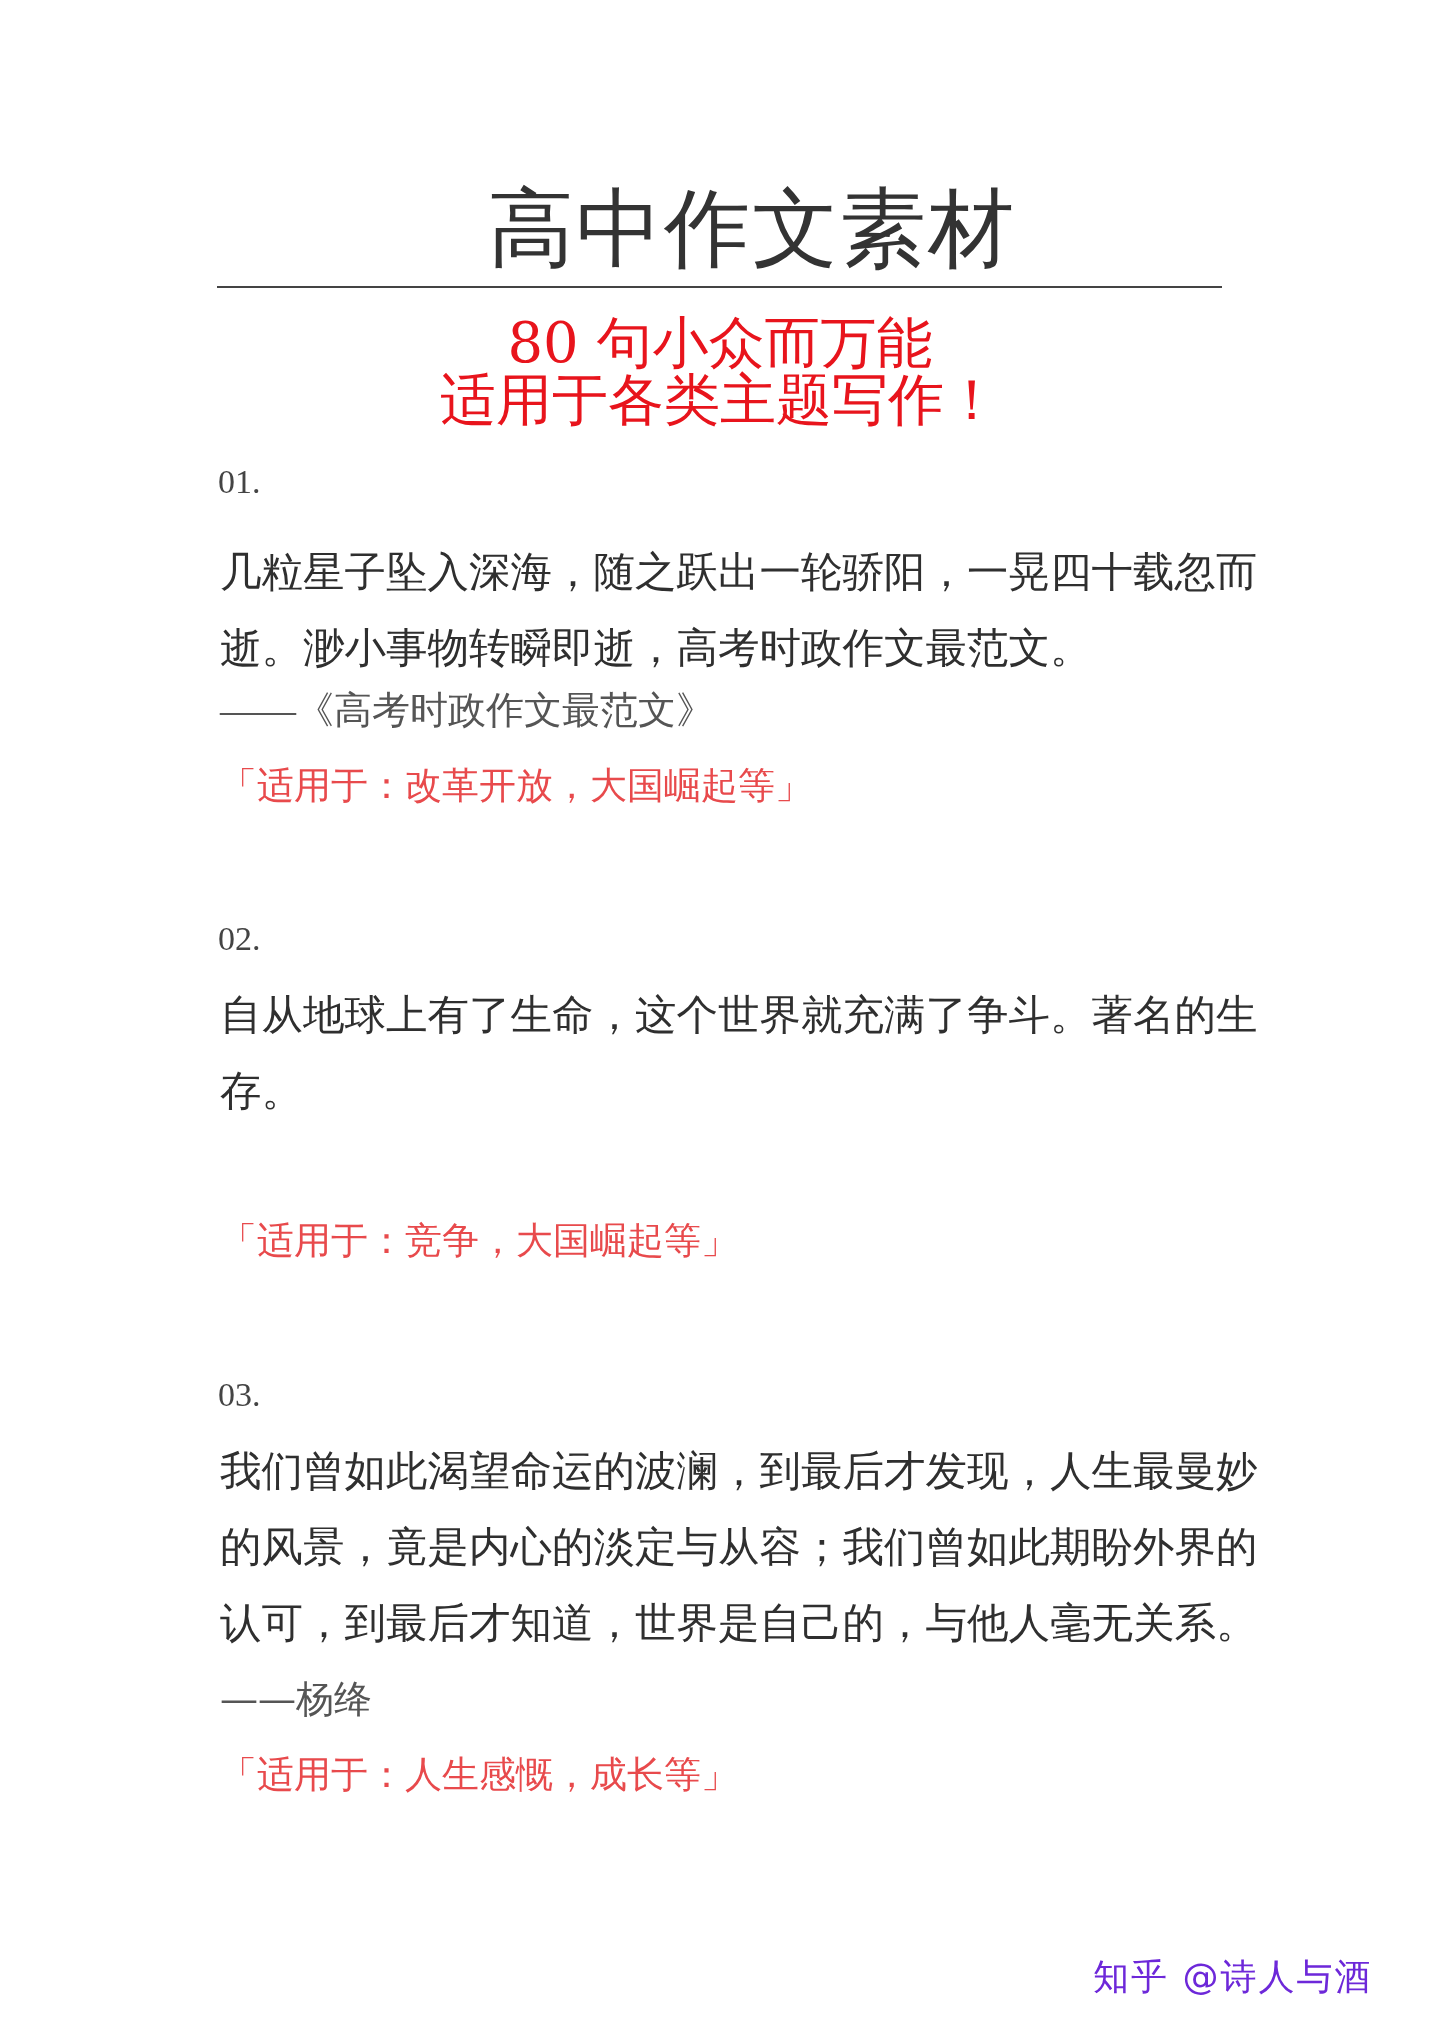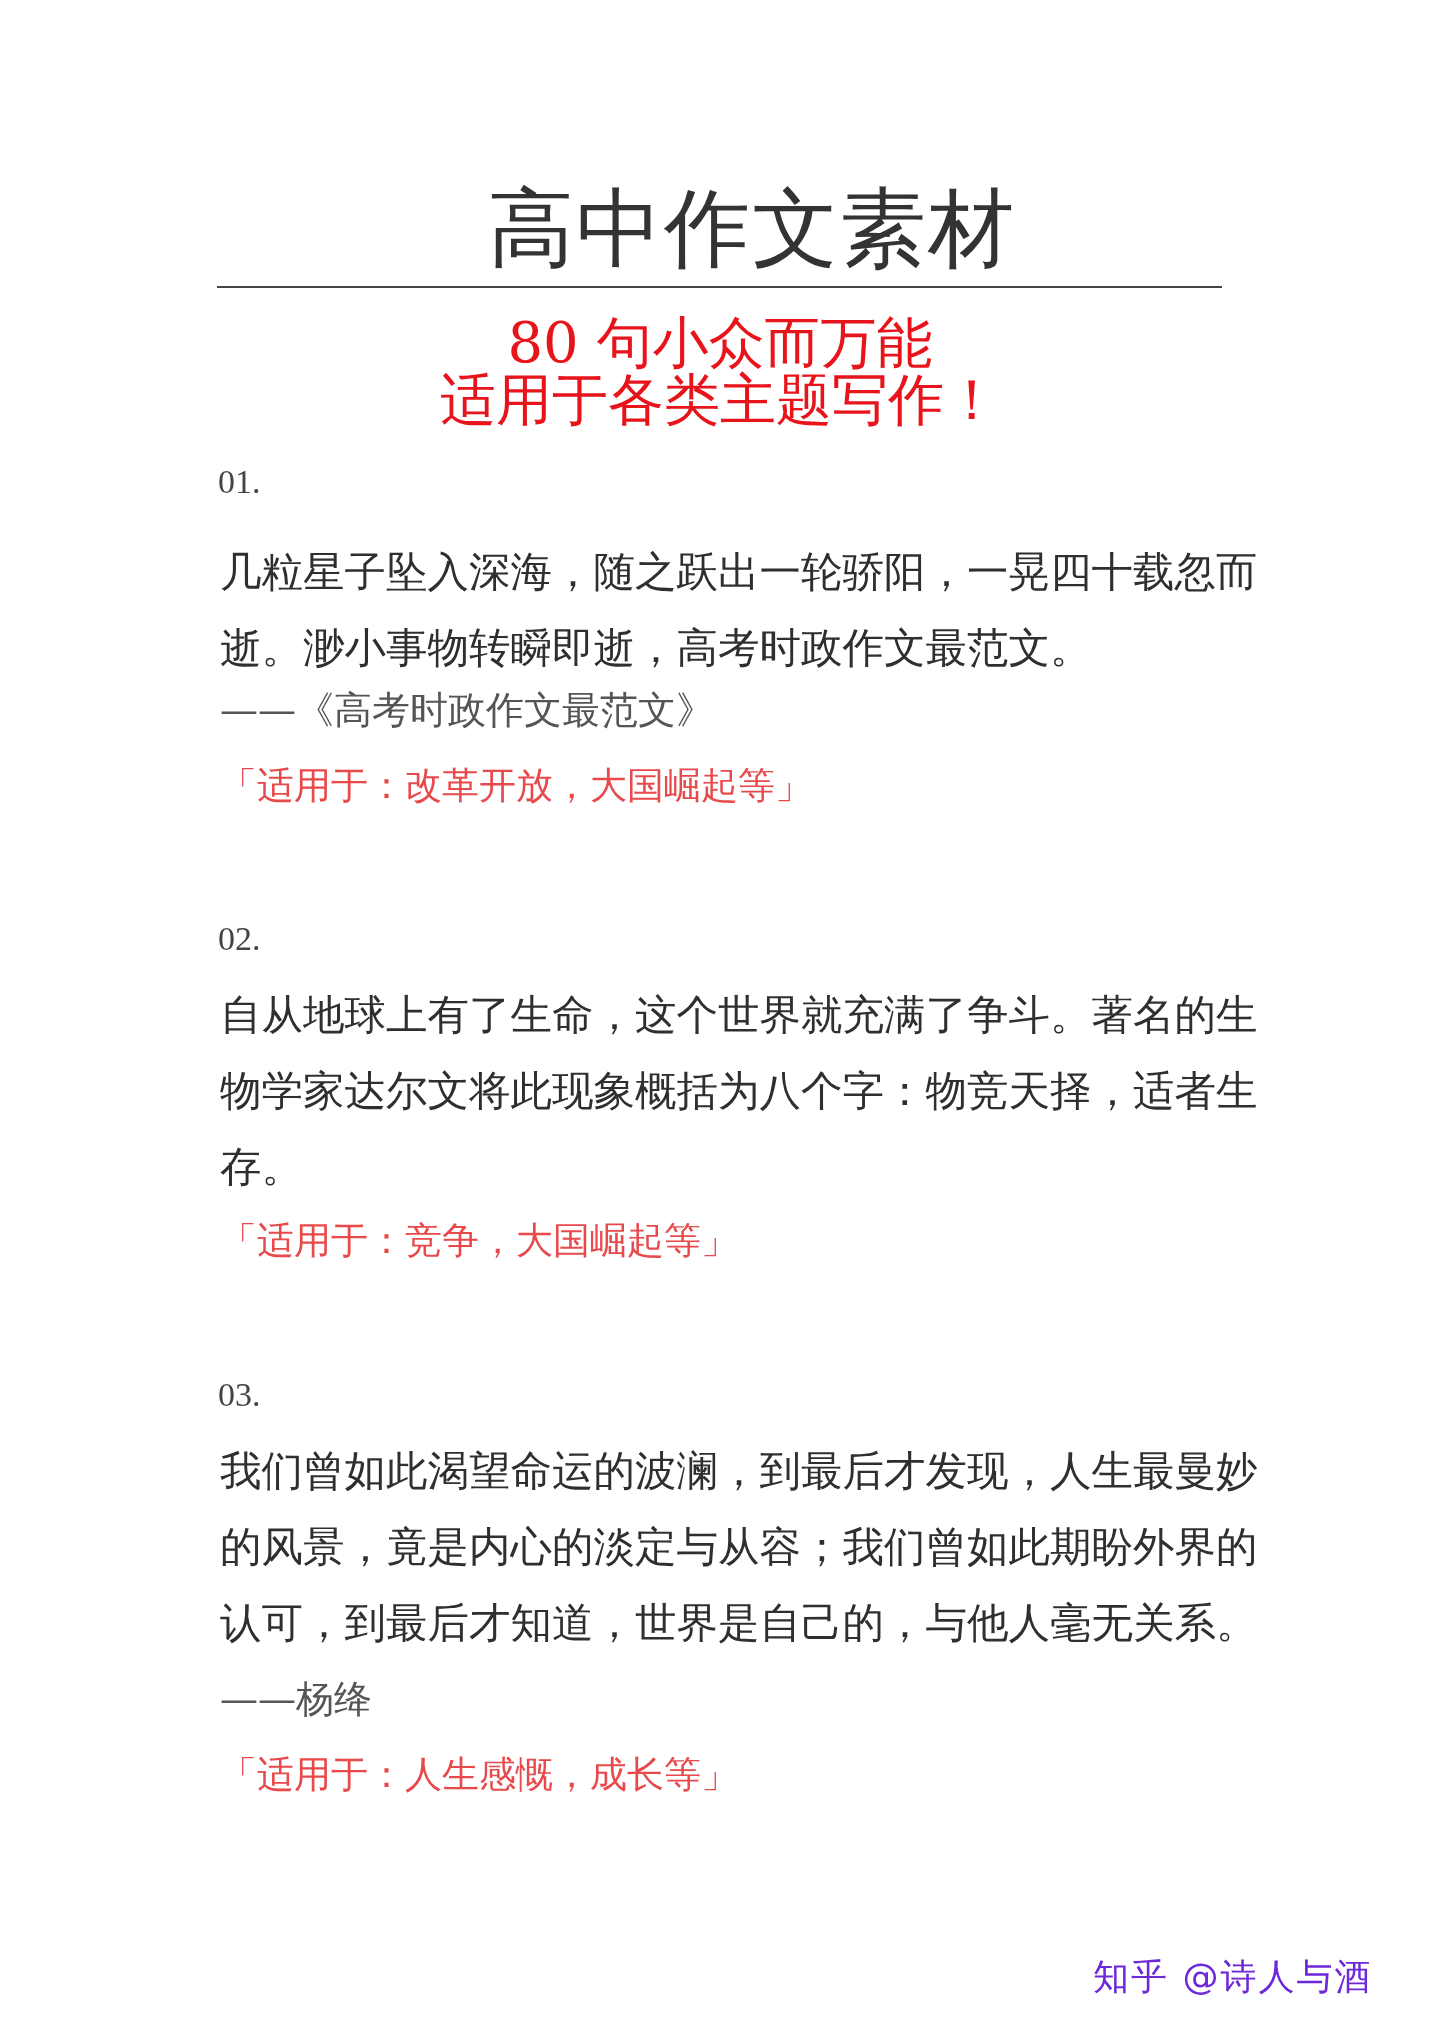--- a/index.html
+++ b/index.html
@@ -105,29 +105,28 @@
 
   <div class="subtitle l1">80 句小众而万能</div>
   <div class="subtitle l2">适用于各类主题写作！</div>
 
   <section>
     <div class="entry-number" style="top:462px;">01.</div>
     <div class="entry-body" style="top:534px;">
       <span class="line">几粒星子坠入深海，随之跃出一轮骄阳，一晃四十载忽而</span>
       <span class="line">逝。渺小事物转瞬即逝，高考时政作文最范文。</span>
     </div>
-    <div class="entry-attr" style="top:680px;">——《高考时政作文最范文》</div>
+    <div class="entry-attr" style="top:680px;font-family:Liberation Serif, serif;">——《高考时政作文最范文》</div>
     <div class="entry-tag" style="top:756px;">「适用于：改革开放，大国崛起等」</div>
   </section>
 
   <section>
     <div class="entry-number" style="top:919px;">02.</div>
     <div class="entry-body" style="top:977px;">
       <span class="line">自从地球上有了生命，这个世界就充满了争斗。著名的生</span>
-      <span class="line">物学家达尔文将此现象概括为八个字：物竞天择，适者生</span>
       <span class="line">存。</span>
     </div>
     <div class="entry-tag" style="top:1211px;">「适用于：竞争，大国崛起等」</div>
   </section>
 
   <section>
     <div class="entry-number" style="top:1375px;">03.</div>
     <div class="entry-body" style="top:1433px;">
       <span class="line">我们曾如此渴望命运的波澜，到最后才发现，人生最曼妙</span>
       <span class="line">的风景，竟是内心的淡定与从容；我们曾如此期盼外界的</span>

